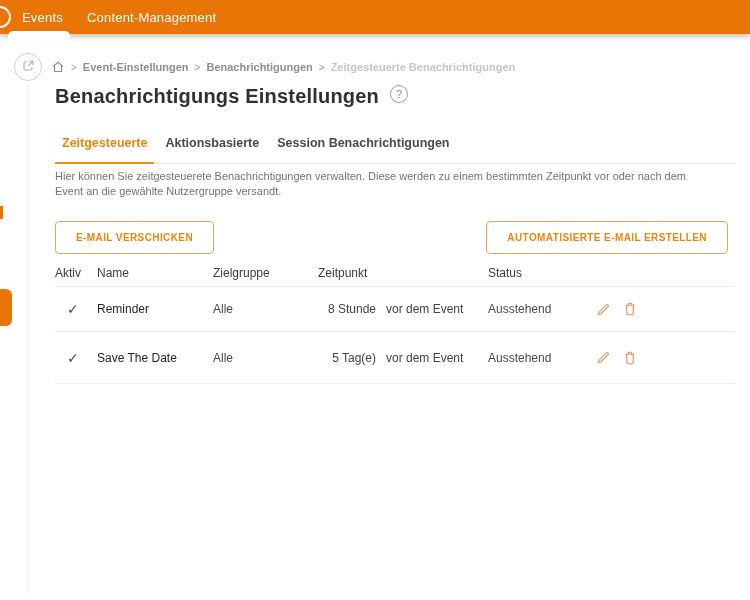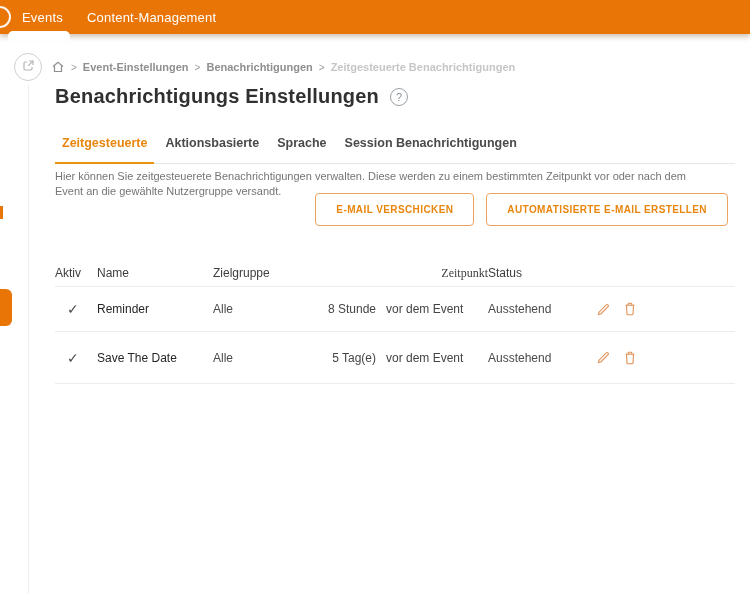--- a/index.html
+++ b/index.html
@@ -55,21 +55,21 @@
     display:flex; align-items:center; gap:6px;
     font-size:11px; color:#8f8f8f; white-space:nowrap;
   }
   .breadcrumb .sep { color:#9d9d9d; font-size:10px; }
   .breadcrumb .crumb { cursor:pointer;font-weight:bold; }
   .breadcrumb .crumb.last { color:#c6c6c6; }
 
   
   .title-row {
     position:absolute; left:55px; top:85px;
-    display:flex; align-items:center; gap:11px;
+    display:flex; align-items:flex-start; gap:11px;
   }
   .page-title { font-size:20px; font-weight:bold; color:#303030; letter-spacing:0.2px; }
   .help-circle {
     width:18px; height:18px; border:1.3px solid #9aa0a6; border-radius:50%;
     display:flex; align-items:center; justify-content:center;
     font-size:11px; color:#8a9096; cursor:pointer;
   }
 
   
   .tabs {
@@ -83,39 +83,39 @@
   .tab.active { color:#E8860D; border-bottom:2px solid #E8940F; margin-bottom:-1px; }
 
   
   .description {
     position:absolute; left:55px; top:169px; width:652px;
     font-size:11px; line-height:1.38; color:#757575;
   }
 
   
   .actions-row {
-    position:absolute; left:55px; top:193px; width:673px;
-    display:flex; justify-content:flex-end; gap:12px;
+    position:absolute; left:55px; top:221px; width:673px;
+    display:flex; justify-content:space-between; gap:24px;
   }
   .btn {
     height:33px; background:#ffffff; border:1px solid #ECA35F; border-radius:4px;
     color:#E8860D; font-family:"Liberation Sans", sans-serif;
     font-size:10px; font-weight:bold; letter-spacing:0.4px;
     padding:0 20px; cursor:pointer;
   }
 
   
   .table { position:absolute; left:55px; top:260px; width:680px; }
   .trow {
     display:grid;
     grid-template-columns:42px 116px 105px 58px 112px 108px 1fr;
     align-items:center;
   }
   .thead { height:27px; border-bottom:1px solid #ececec; font-size:12px; color:#3d3d3d; }
-  .thead .th-zeitpunkt { grid-column:4 / span 2; text-align:right;font-family:Liberation Serif, serif; }
+  .thead .th-zeitpunkt { grid-column:4 / span 2; text-align:left; }
   .tbody-row { border-bottom:1px solid #ececec; font-size:12px; color:#4a4a4a; }
   .row-1 { height:45px; }
   .row-2 { height:52px; }
   .cell-check { padding-left:12px; color:#4a4a4a; font-size:14px; }
   .cell-name { font-weight:normal; color:#262626; }
   .cell-zeitvalue { text-align:right; color:#444; }
   .cell-zeitrel { padding-left:10px; color:#444; }
   .cell-actions { display:flex; align-items:center; gap:13px; }
   .icon-btn { width:14px; height:15px; cursor:pointer; display:flex; align-items:center; justify-content:center; }
 </style>
@@ -159,21 +159,20 @@
 </div>
 
 <div class="title-row">
   <h1 class="page-title">Benachrichtigungs Einstellungen</h1>
   <div class="help-circle">?</div>
 </div>
 
 <div class="tabs">
   <div class="tab active">Zeitgesteuerte</div>
   <div class="tab">Aktionsbasierte</div>
-  <div class="tab">Sprache</div>
   <div class="tab">Session Benachrichtigungen</div>
 </div>
 
 <p class="description">Hier können Sie zeitgesteuerete Benachrichtigungen verwalten. Diese werden zu einem bestimmten Zeitpunkt vor oder nach dem Event an die gewählte Nutzergruppe versandt.</p>
 
 <div class="actions-row">
   <button class="btn">E-MAIL VERSCHICKEN</button>
   <button class="btn">AUTOMATISIERTE E-MAIL ERSTELLEN</button>
 </div>
 

